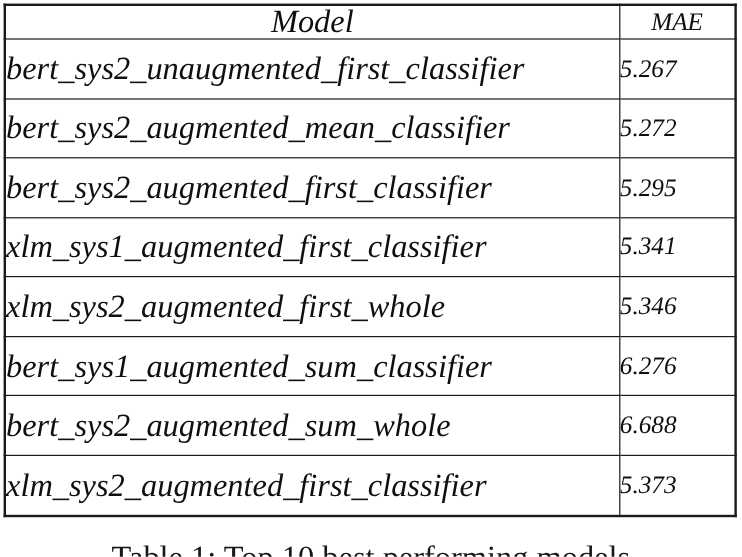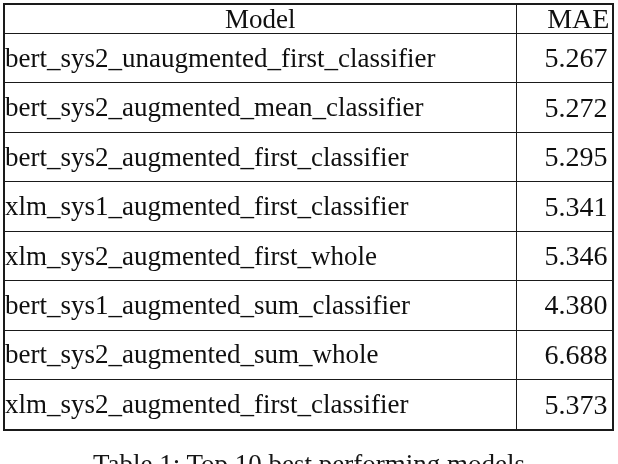--- a/index.html
+++ b/index.html
@@ -28,25 +28,25 @@
   .results-table th,
   .results-table td {
     border: 1.5px solid #1a1a1a;
     vertical-align: middle;
     padding: 0;
     font-size: 27px;
     font-weight: normal;
     line-height: 1;
     white-space: nowrap;
     overflow: hidden;
+    font-style: italic;
   }
   .results-table td.mae-cell,
   .results-table th.mae-header {
-    font-size: 28px;
-    padding-left: 28px;
+    font-size: 21px;
   }
   .caption {
     position: absolute;
     left: 0;
     right: 0;
     top: 449px;
     height: 40px;
     text-align: center;
     font-size: 27px;
     line-height: 30px;
@@ -84,21 +84,21 @@
     <tr>
       <td class="model-cell">xlm_sys1_augmented_first_classifier</td>
       <td class="mae-cell">5.341</td>
     </tr>
     <tr>
       <td class="model-cell">xlm_sys2_augmented_first_whole</td>
       <td class="mae-cell">5.346</td>
     </tr>
     <tr>
       <td class="model-cell">bert_sys1_augmented_sum_classifier</td>
-      <td class="mae-cell">4.380</td>
+      <td class="mae-cell">6.276</td>
     </tr>
     <tr>
       <td class="model-cell">bert_sys2_augmented_sum_whole</td>
       <td class="mae-cell">6.688</td>
     </tr>
     <tr>
       <td class="model-cell">xlm_sys2_augmented_first_classifier</td>
       <td class="mae-cell">5.373</td>
     </tr>
   </tbody>

